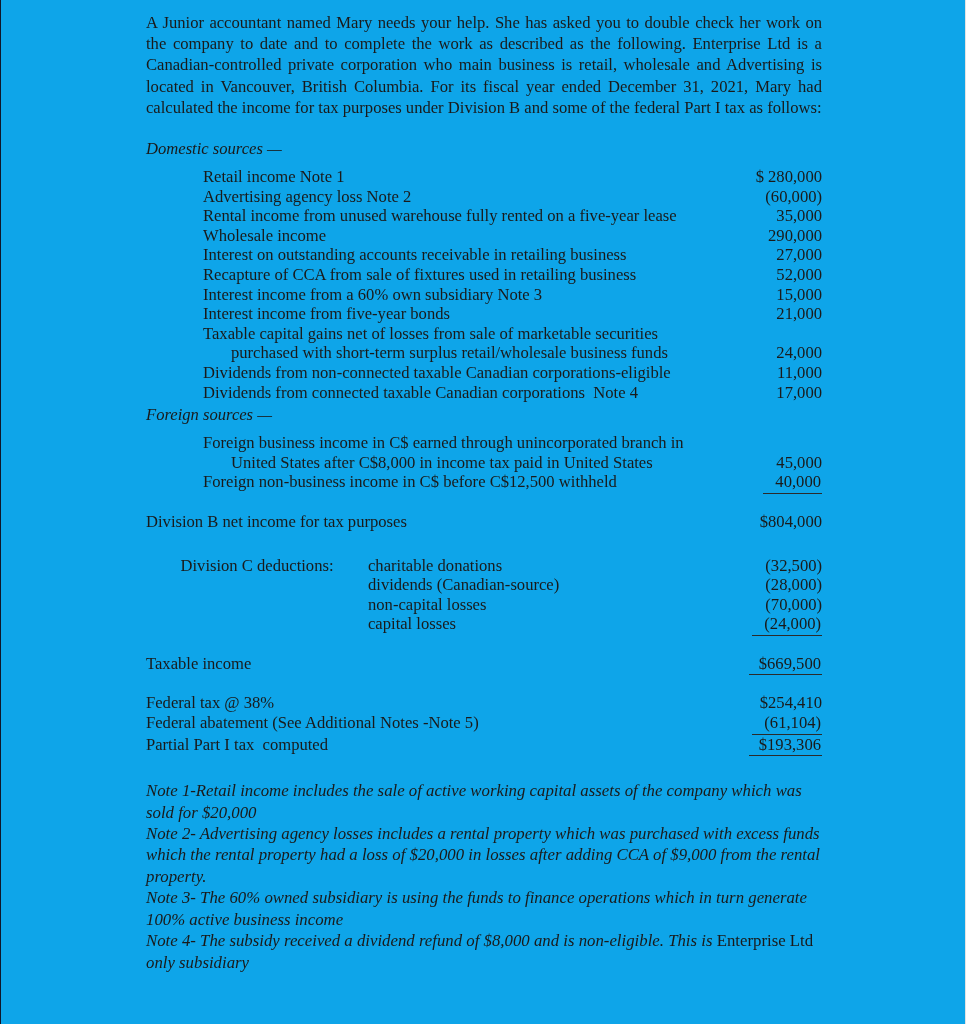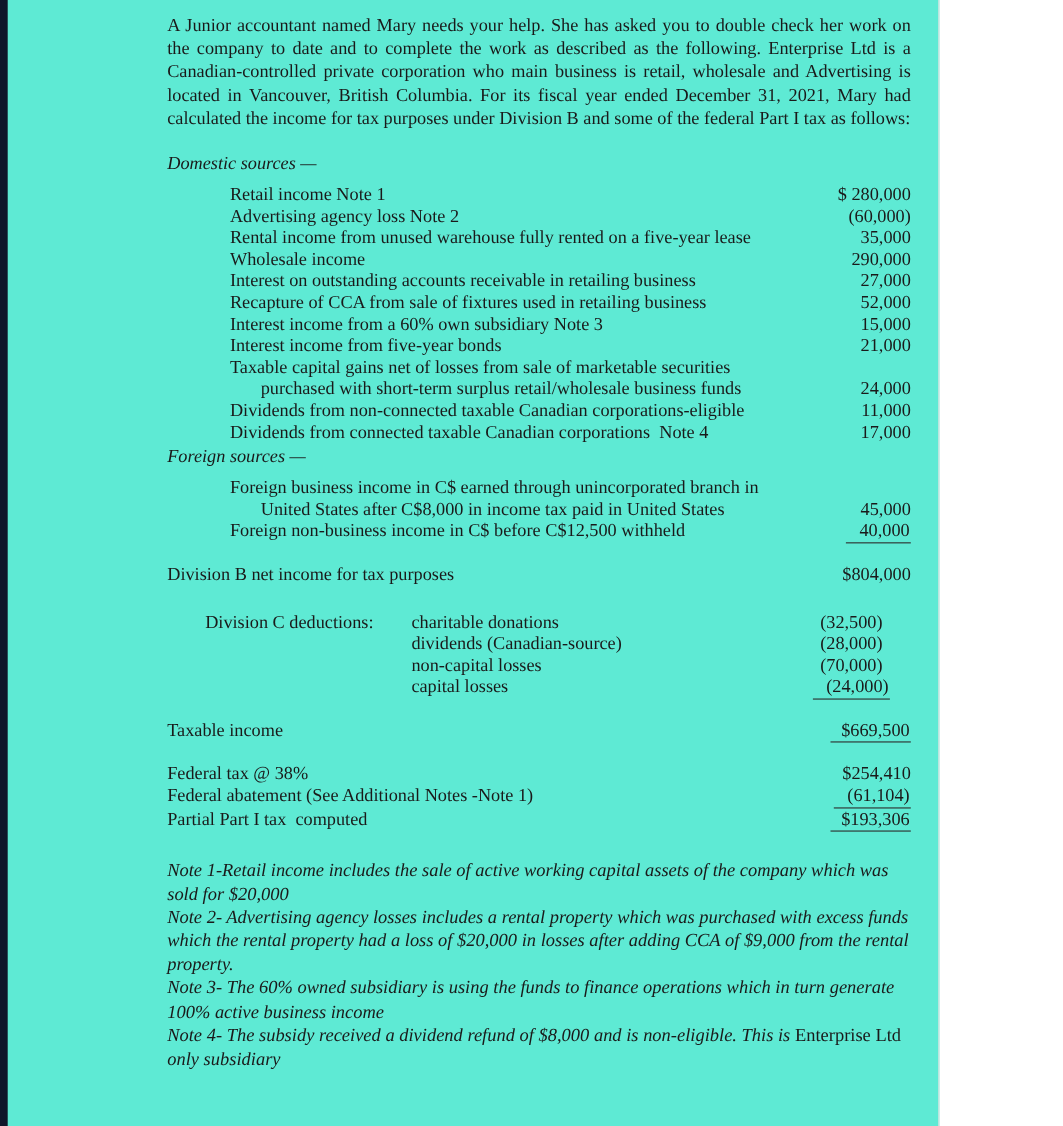--- a/index.html
+++ b/index.html
@@ -9,26 +9,26 @@
   }
   body {
     width: 966px;
     height: 1024px;
     font-family: "Liberation Serif", "DejaVu Serif", serif;
     color: #1a1a1a;
     overflow: hidden;
   }
   .page {
     position: relative;
-    width: 854px;
+    width: 966px;
     height: 1024px;
     box-sizing: border-box;
-    border-left: 7px solid #0f172a;
+    border-left: 1px solid #0f172a;
     border-right: 1px solid #e3e3e3;
-    background: #5eead4;
+    background: #0ea5e9;
   }
   .content {
     position: absolute;
     left: 145px;
     top: 12px;
     width: 676px;
   }
 
   
   .intro {
@@ -99,21 +99,21 @@
     white-space: nowrap;
     text-align: center;
   }
   .divc-row .c2 {
     flex: 1 1 auto;
     white-space: nowrap;
   }
   .divc-row .amt {
     flex: 0 0 auto;
     width: 108px;
-    text-align: center;
+    text-align: right;
     white-space: nowrap;
   }
 
   
   .notes {
     font-size: 16.8px;
     line-height: 21.4px;
     font-style: italic;
     margin: 0;
   }
@@ -242,21 +242,21 @@
     </div>
 
     <div class="gap-md"></div>
 
     <div>
       <div class="row">
         <span class="label">Federal tax @ 38%</span>
         <span class="amt">$254,410</span>
       </div>
       <div class="row">
-        <span class="label">Federal abatement (See Additional Notes -Note 1)</span>
+        <span class="label">Federal abatement (See Additional Notes -Note 5)</span>
         <span class="amt"><span class="ul">(61,104)</span></span>
       </div>
       <div class="row">
         <span class="label">Partial Part I tax  computed</span>
         <span class="amt"><span class="dbl">$193,306</span></span>
       </div>
     </div>
 
     <div class="gap-lg"></div>
 

